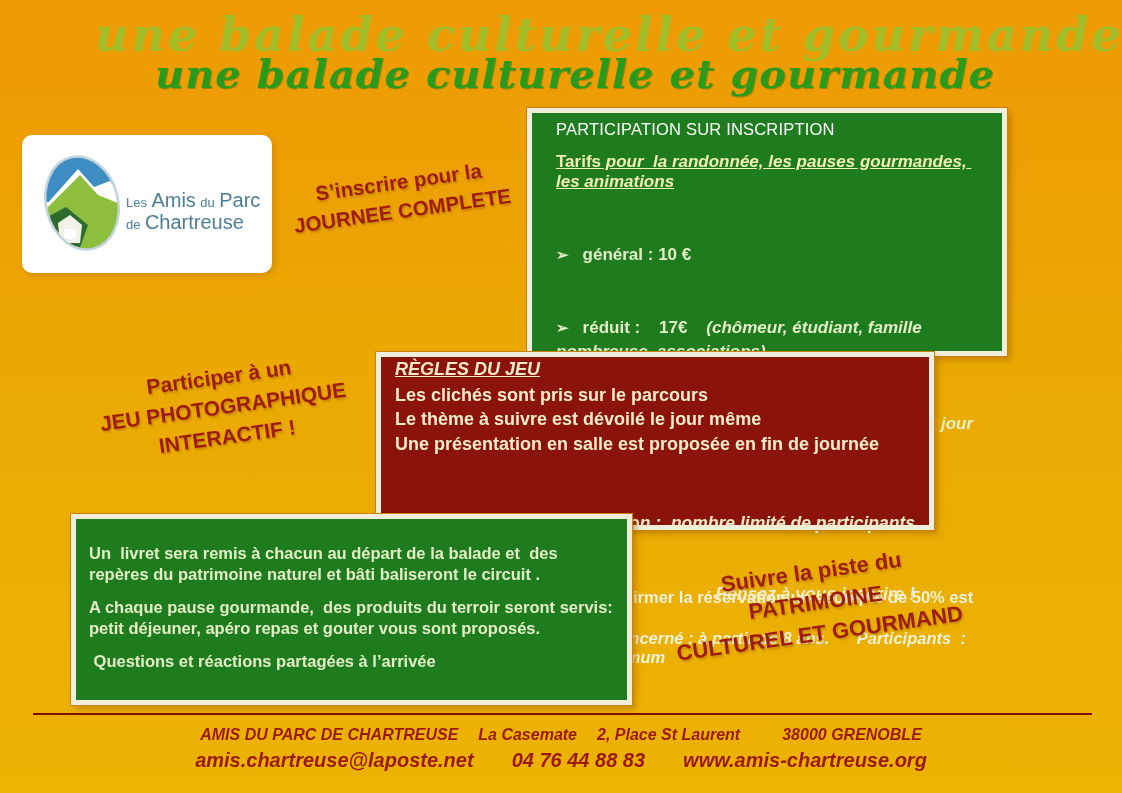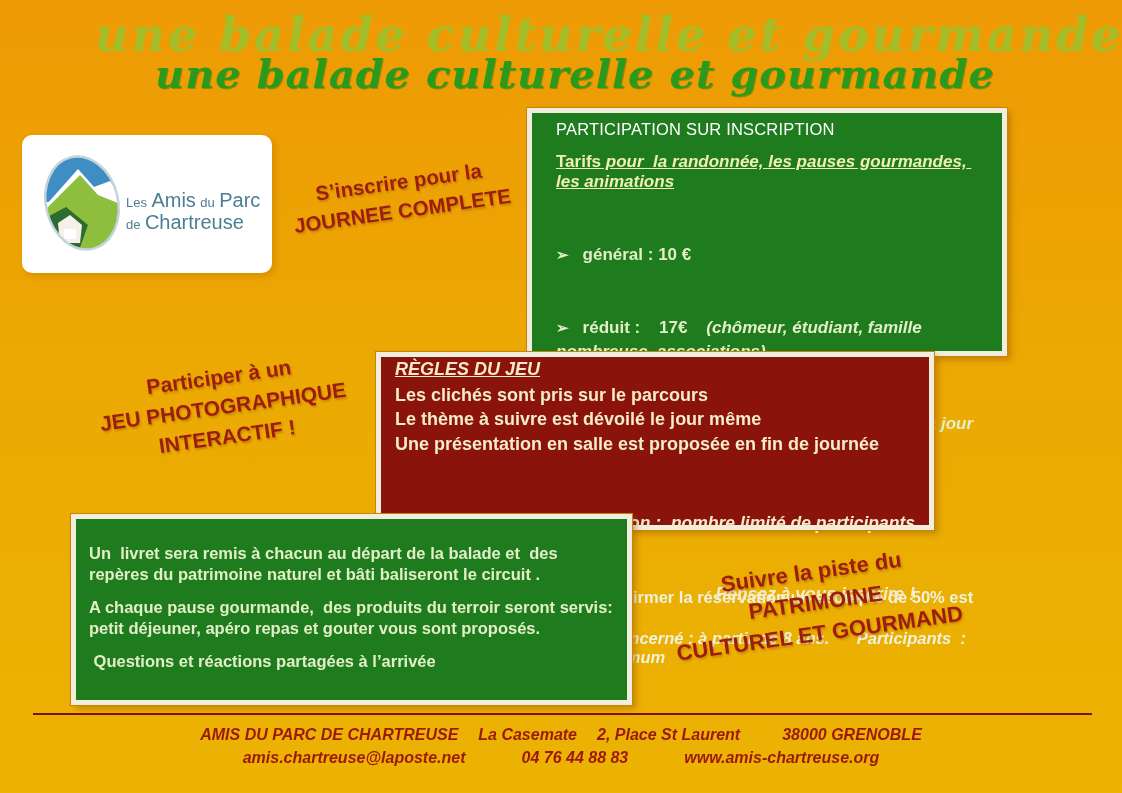--- a/index.html
+++ b/index.html
@@ -65,21 +65,21 @@
   .rules-warning { text-align:right; font-style:italic; font-weight:600; font-size:17.5px; line-height:1.35; margin-top:9px; white-space:pre-wrap; }
 
   .panel-booklet { left:48px; top:514px; width:561px; height:191px; padding:24px 13px;margin-left:23px; }
   .panel-booklet p { color:#E3EFC6; font-weight:600; font-size:16.5px; line-height:1.3; margin-bottom:11px; white-space:pre-wrap; }
 
   
   .footer-rule { position:absolute; left:33px; top:713px; width:1059px; border-top:2px solid #7E1106; }
   .footer-row { position:absolute; left:0; width:1122px; display:flex; justify-content:center; align-items:baseline; color:#9A190D; font-style:italic; white-space:pre-wrap; }
   .footer-l1 { top:726px; gap:20px; font-size:16px; font-weight:600; }
   .footer-l1 .wide-gap { margin-left:22px; }
-  .footer-l2 { top:749px; gap:56px; font-size:16px; font-weight:bold; }
+  .footer-l2 { top:749px; gap:38px; font-size:20px; font-weight:bold; }
 </style>
 </head>
 <body>
 
 <div class="page">
 
   <div class="title-layer title-shadow">une balade culturelle et gourmande</div>
   <div class="title-layer title-main">une balade culturelle et gourmande</div>
 
   <div class="logo-card">

